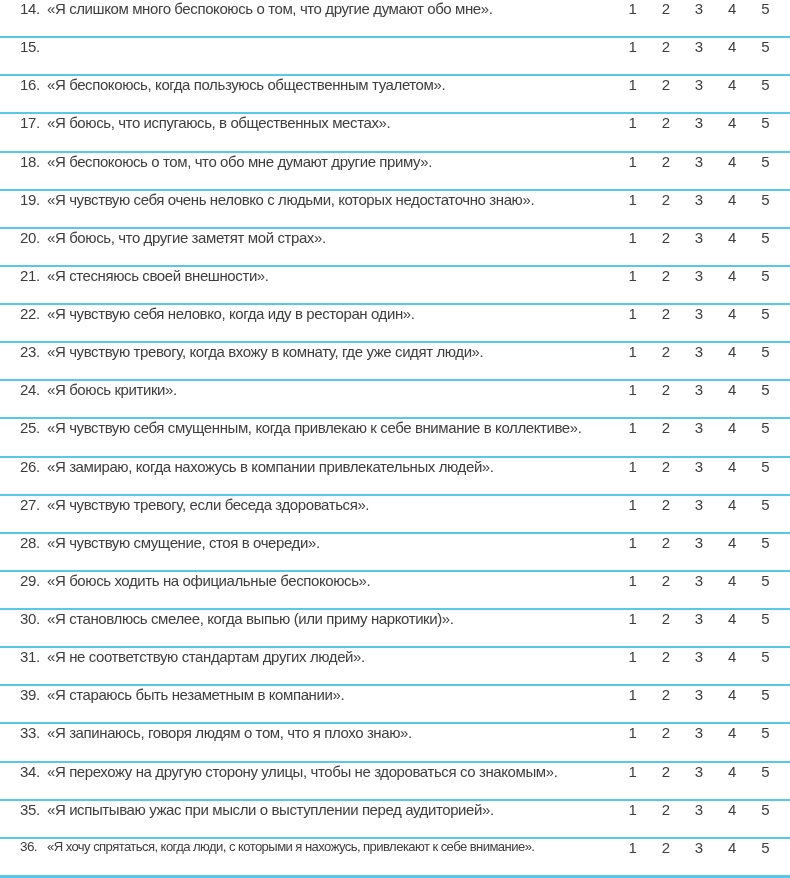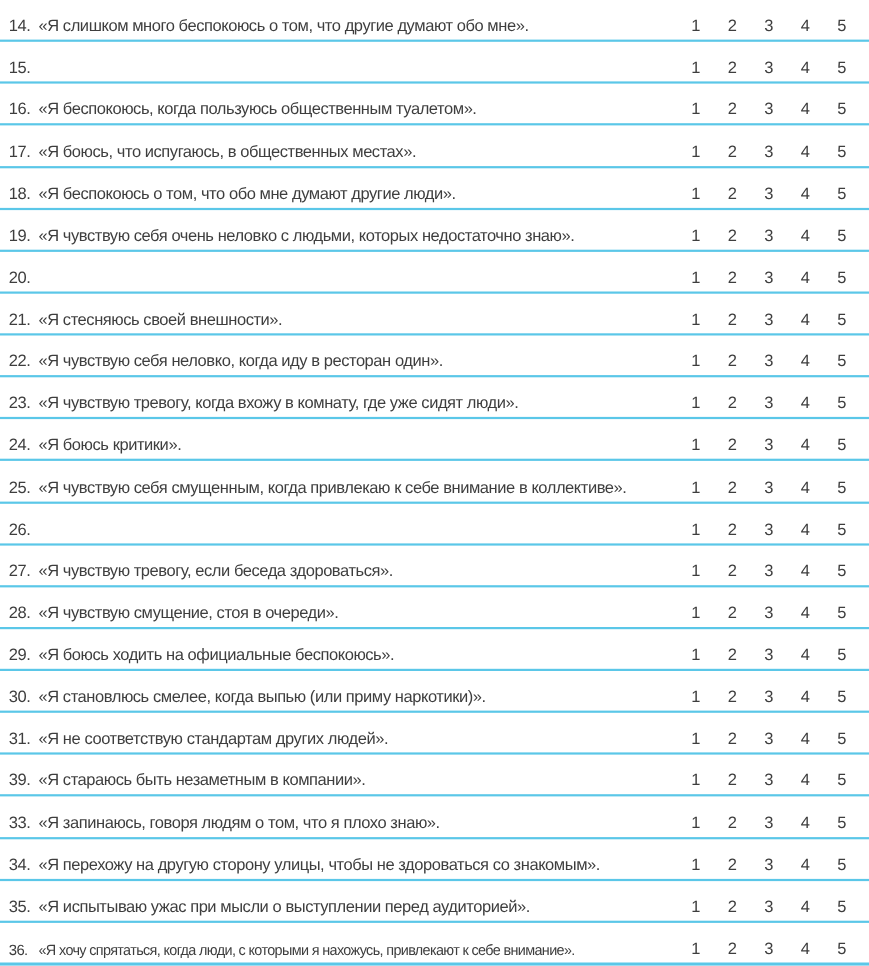--- a/index.html
+++ b/index.html
@@ -12,24 +12,24 @@
     width:790px;height:878px;background:var(--bg);
     font-family:"Liberation Sans", sans-serif;
     overflow:hidden;
   }
   .table{
     width:790px;height:878px;
     display:flex;flex-direction:column;
   }
   .row{
     flex:1 1 auto;
-    display:flex;align-items:flex-end;
+    display:flex;align-items:flex-start;
     box-sizing:border-box;
     border-bottom:2px solid var(--divider);
-    padding:0 0 4px 8px;
+    padding:0 0 4px 20px;
   }
   .row:last-child{border-bottom-width:3px;}
   .q{
     flex:1 1 auto;min-width:0;
     white-space:nowrap;overflow:hidden;
     color:var(--text);
     font-size:15px;letter-spacing:-0.4px;
     display:flex;align-items:baseline;
   }
   .qnum{
@@ -99,21 +99,21 @@
         <span class="opt">1</span>
         <span class="opt">2</span>
         <span class="opt">3</span>
         <span class="opt">4</span>
         <span class="opt">5</span>
       </div>
     </div>
     <div class="row">
       <div class="q">
         <span class="qnum">18.</span>
-        <span class="qtext">«Я беспокоюсь о том, что обо мне думают другие люди».</span>
+        <span class="qtext">«Я беспокоюсь о том, что обо мне думают другие приму».</span>
       </div>
       <div class="scale">
         <span class="opt">1</span>
         <span class="opt">2</span>
         <span class="opt">3</span>
         <span class="opt">4</span>
         <span class="opt">5</span>
       </div>
     </div>
     <div class="row">
@@ -125,20 +125,21 @@
         <span class="opt">1</span>
         <span class="opt">2</span>
         <span class="opt">3</span>
         <span class="opt">4</span>
         <span class="opt">5</span>
       </div>
     </div>
     <div class="row">
       <div class="q">
         <span class="qnum">20.</span>
+        <span class="qtext">«Я боюсь, что другие заметят мой страх».</span>
       </div>
       <div class="scale">
         <span class="opt">1</span>
         <span class="opt">2</span>
         <span class="opt">3</span>
         <span class="opt">4</span>
         <span class="opt">5</span>
       </div>
     </div>
     <div class="row">
@@ -202,20 +203,21 @@
         <span class="opt">1</span>
         <span class="opt">2</span>
         <span class="opt">3</span>
         <span class="opt">4</span>
         <span class="opt">5</span>
       </div>
     </div>
     <div class="row">
       <div class="q">
         <span class="qnum">26.</span>
+        <span class="qtext">«Я замираю, когда нахожусь в компании привлекательных людей».</span>
       </div>
       <div class="scale">
         <span class="opt">1</span>
         <span class="opt">2</span>
         <span class="opt">3</span>
         <span class="opt">4</span>
         <span class="opt">5</span>
       </div>
     </div>
     <div class="row">

